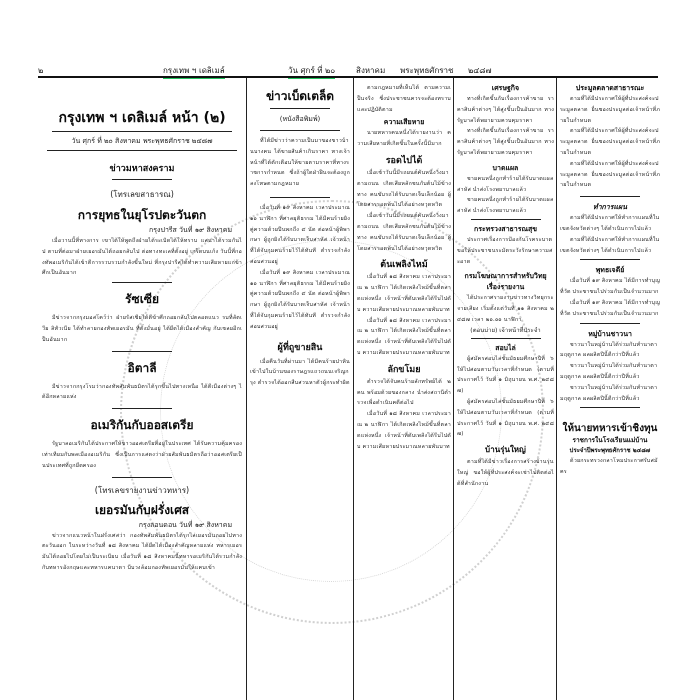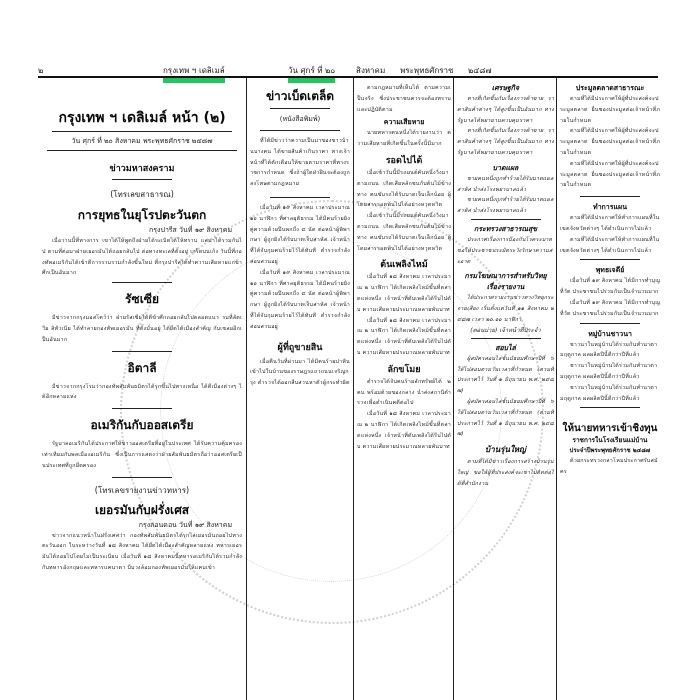--- a/index.html
+++ b/index.html
@@ -2,21 +2,21 @@
 <html><head>
 <meta charset="utf-8">
 <style>
   html, body { margin:0; padding:0; background:#ffffff; }
   body { width:700px; height:700px; overflow:hidden; position:relative;
          font-family:"DejaVu Sans", sans-serif; color:#111; }
   .page { position:absolute; left:0; top:0; width:700px; height:700px; background:#fff; }
   .masthead { position:absolute; left:38px; top:60px; width:620px; height:16px;
               font-size:8px; color:#111; }
   .masthead span { position:absolute; top:4px; white-space:nowrap; }
-  .masthead .underline { border-bottom:6px solid #22c55e; }
+  .masthead .underline { border-bottom:2px solid #22c55e; }
   .rule-top { position:absolute; left:38px; top:76px; width:620px; height:2px; background:#111; }
   .col { position:absolute; top:78px; bottom:0; overflow:hidden; }
   .vrule { position:absolute; top:78px; bottom:0; width:1px; background:#222; }
   .hd { text-align:center; font-weight:bold; white-space:nowrap; color:#0a0a0a; }
   .sub { text-align:center; font-size:7px; white-space:nowrap; color:#222; }
   .hr { height:1px; background:#222; margin:3px auto; }
   .text { font-size:5.4px; line-height:10.8px; color:#222; text-align:justify;
           word-break:break-all; letter-spacing:0.2px; }
   .text p { margin:0; text-indent:10px; }
   .stamp { position:absolute; left:120px; top:200px; width:420px; height:420px;
@@ -136,21 +136,21 @@
         <p>เมื่อวันที่ ๑๘ สิงหาคม เวลาประมาณ ๒ นาฬิกา ได้เกิดเพลิงไหม้ขึ้นที่ตลาดแห่งหนึ่ง เจ้าหน้าที่ดับเพลิงได้รีบไปดับ ความเสียหายประมาณหลายพันบาท</p>
       </div>
 
     <div class="hd small-title" style="margin-top:4px;">ลักขโมย</div>
     <div class="text">
         <p>ตำรวจได้จับคนร้ายลักทรัพย์ได้ ๒ คน พร้อมด้วยของกลาง นำส่งสถานีตำรวจเพื่อดำเนินคดีต่อไป</p>
         <p>เมื่อวันที่ ๑๘ สิงหาคม เวลาประมาณ ๒ นาฬิกา ได้เกิดเพลิงไหม้ขึ้นที่ตลาดแห่งหนึ่ง เจ้าหน้าที่ดับเพลิงได้รีบไปดับ ความเสียหายประมาณหลายพันบาท</p>
       </div>
   </div>
 
-  <div class="col" style="left:457px; width:97px;font-style:italic;">
+  <div class="col" style="left:457px; width:97px;">
     <div class="hd small-title" style="margin-top:4px; font-size:7px;">เศรษฐกิจ</div>
     <div class="text">
         <p>ทางที่เกิดขึ้นกับเรื่องการค้าขาย ราคาสินค้าต่างๆ ได้สูงขึ้นเป็นอันมาก ทางรัฐบาลได้พยายามควบคุมราคา</p>
         <p>ทางที่เกิดขึ้นกับเรื่องการค้าขาย ราคาสินค้าต่างๆ ได้สูงขึ้นเป็นอันมาก ทางรัฐบาลได้พยายามควบคุมราคา</p>
       </div>
 
     <div class="hd small-title" style="margin-top:4px; font-size:7px;">บาดแผล</div>
     <div class="text">
         <p>ชายคนหนึ่งถูกทำร้ายได้รับบาดแผลสาหัส นำส่งโรงพยาบาลแล้ว</p>
         <p>ชายคนหนึ่งถูกทำร้ายได้รับบาดแผลสาหัส นำส่งโรงพยาบาลแล้ว</p>
@@ -184,21 +184,21 @@
 
   <div class="col" style="left:560px; width:100px;">
     <div class="hd small-title" style="margin-top:4px; font-size:7px;">ประมูลตลาดสาธารณะ</div>
     <div class="text">
         <p>ตามที่ได้มีประกาศให้ผู้ที่ประสงค์จะประมูลตลาด ยื่นซองประมูลต่อเจ้าหน้าที่ภายในกำหนด</p>
         <p>ตามที่ได้มีประกาศให้ผู้ที่ประสงค์จะประมูลตลาด ยื่นซองประมูลต่อเจ้าหน้าที่ภายในกำหนด</p>
         <p>ตามที่ได้มีประกาศให้ผู้ที่ประสงค์จะประมูลตลาด ยื่นซองประมูลต่อเจ้าหน้าที่ภายในกำหนด</p>
       </div>
     <div class="hr" style="width:60px; margin-top:6px;"></div>
 
-    <div class="hd small-title" style="margin-top:4px; font-size:7px;">ทำการแผน</div>
+    <div class="hd small-title" style="margin-top:4px; font-size:7px;font-style:italic;">ทำการแผน</div>
     <div class="text">
         <p>ตามที่ได้มีประกาศให้ทำการแผนที่ในเขตจังหวัดต่างๆ ได้ดำเนินการไปแล้ว</p>
         <p>ตามที่ได้มีประกาศให้ทำการแผนที่ในเขตจังหวัดต่างๆ ได้ดำเนินการไปแล้ว</p>
       </div>
     <div class="hr" style="width:60px; margin-top:4px;"></div>
 
     <div class="hd small-title" style="margin-top:4px; font-size:7px;">พุทธเจดีย์</div>
     <div class="text">
         <p>เมื่อวันที่ ๑๙ สิงหาคม ได้มีการทำบุญที่วัด ประชาชนไปร่วมกันเป็นจำนวนมาก</p>
         <p>เมื่อวันที่ ๑๙ สิงหาคม ได้มีการทำบุญที่วัด ประชาชนไปร่วมกันเป็นจำนวนมาก</p>

